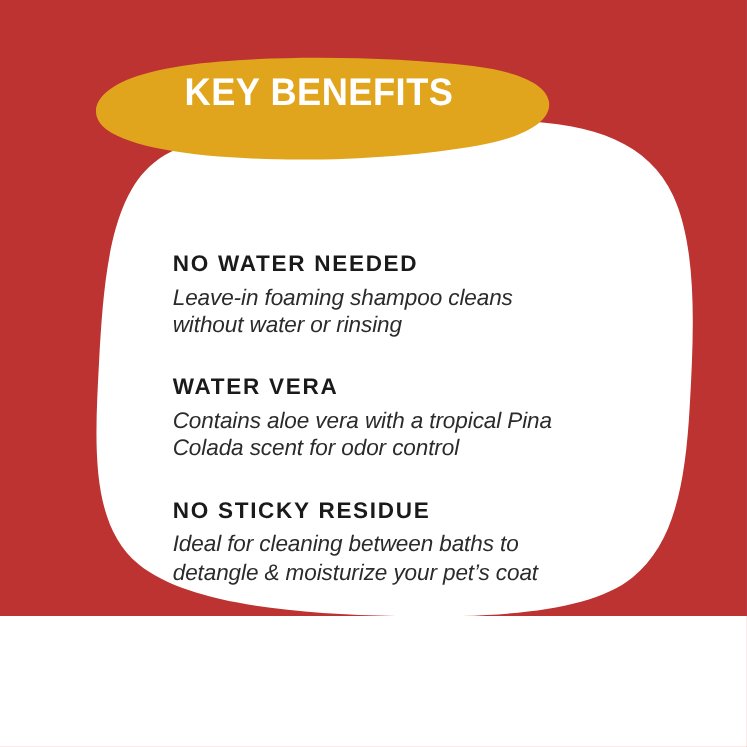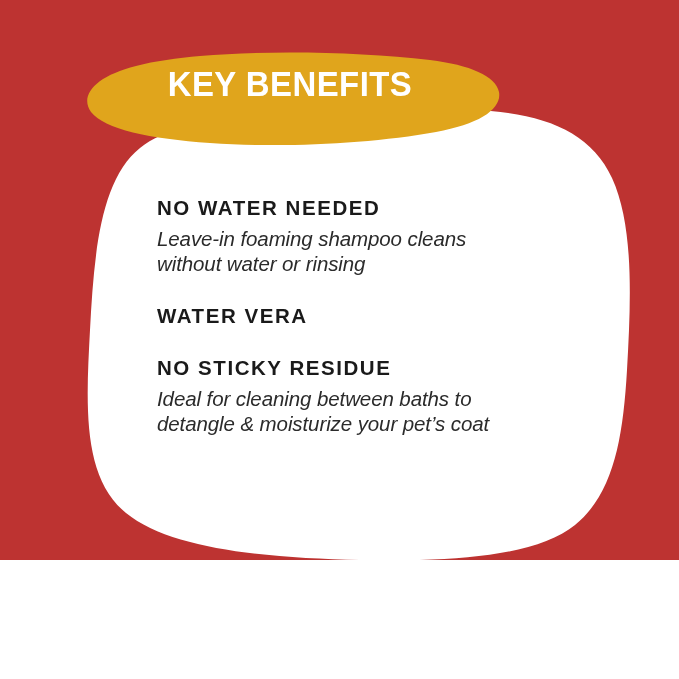--- a/index.html
+++ b/index.html
@@ -45,20 +45,21 @@
 
   
   #benefits {
     position: absolute;
     left: 157px;
     top: 196px;
     width: 450px;
   }
   .benefit {
     margin-bottom: 28px;
+    margin-top: 32px;
   }
   .benefit:last-child {
     margin-bottom: 0;
   }
   .benefit-heading {
     font-family: "Liberation Sans", sans-serif;
     font-weight: 700;
     font-size: 20.5px;
     letter-spacing: 1.55px;
     color: #1a1a1a;
@@ -121,20 +122,22 @@
   <div id="benefits">
 
     <div class="benefit">
       <p class="benefit-heading">NO WATER NEEDED</p>
       <p class="benefit-body">Leave-in foaming shampoo cleans
 without water or rinsing</p>
     </div>
 
     <div class="benefit">
       <p class="benefit-heading">WATER VERA</p>
+      <p class="benefit-body">Contains aloe vera with a tropical Pina
+Colada scent for odor control</p>
     </div>
 
     <div class="benefit">
       <p class="benefit-heading">NO STICKY RESIDUE</p>
       <p class="benefit-body">Ideal for cleaning between baths to
 detangle &amp; moisturize your pet’s coat</p>
     </div>
 
   </div>
 

